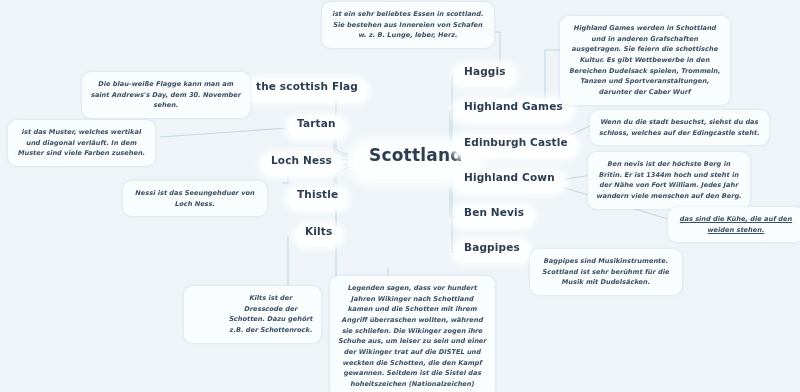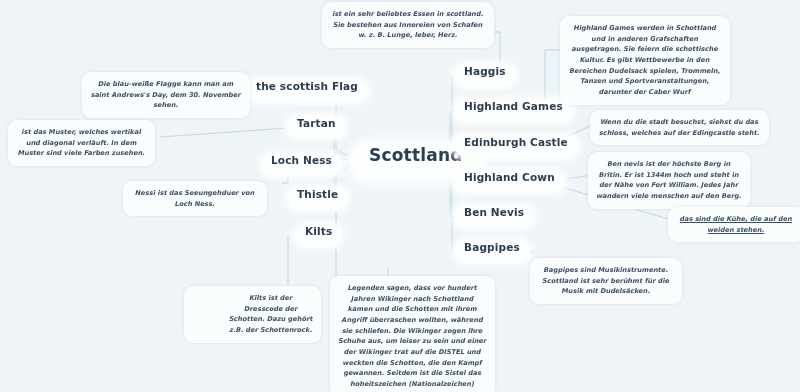--- a/index.html
+++ b/index.html
@@ -151,21 +151,21 @@
   <div class="note" style="left:322px; top:2px; width:172px;">ist ein sehr beliebtes Essen in scottland. Sie bestehen aus Innereien von Schafen w. z. B. Lunge, leber, Herz.</div>
 
   <div class="note" style="left:560px; top:16px; width:170px;">Highland Games werden in Schottland und in anderen Grafschaften ausgetragen. Sie feiern die schottische Kultur. Es gibt Wettbewerbe in den Bereichen Dudelsack spielen, Trommeln, Tanzen und Sportveranstaltungen, darunter der Caber Wurf</div>
 
   <div class="note" style="left:590px; top:110px; width:179px;">Wenn du die stadt besuchst, siehst du das schloss, welches auf der Edingcastle steht.</div>
 
   <div class="note" style="left:588px; top:152px; width:162px;">Ben nevis ist der höchste Berg in Britin. Er ist 1344m hoch und steht in der Nähe von Fort William. Jedes Jahr wandern viele menschen auf den Berg.</div>
 
   <div class="note" style="left:668px; top:207px; width:136px;text-decoration:underline;">das sind die Kühe, die auf den weiden stehen.</div>
 
-  <div class="note" style="left:530px; top:258px; width:152px;font-style:italic;">Bagpipes sind Musikinstrumente. Scottland ist sehr berühmt für die Musik mit Dudelsäcken.</div>
+  <div class="note" style="left:530px; top:249px; width:152px;font-style:italic;">Bagpipes sind Musikinstrumente. Scottland ist sehr berühmt für die Musik mit Dudelsäcken.</div>
 
   <div class="note" style="left:82px; top:72px; width:168px;">Die  blau-weiße Flagge kann man am saint Andrews's Day, dem 30. November sehen.</div>
 
   <div class="note" style="left:8px; top:120px; width:147px;">ist das Muster, welches wertikal und diagonal verläuft. In dem Muster sind viele Farben zusehen.</div>
 
   <div class="note" style="left:123px; top:171px; width:144px;margin-top:10px;">Nessi ist das Seeungehduer von Loch Ness.</div>
 
   <div class="note" style="left:184px; top:286px; width:137px;padding-left:45px;">Kilts ist der Dresscode der Schotten. Dazu gehört z.B. der Schottenrock.</div>
 
   <div class="note" style="left:330px; top:276px; width:165px;">Legenden sagen, dass vor hundert Jahren Wikinger nach Schottland kamen und die Schotten mit ihrem Angriff überraschen wollten, während sie schliefen. Die Wikinger zogen ihre Schuhe aus, um leiser zu sein und  einer der Wikinger trat auf die DISTEL und weckten die Schotten, die  den Kampf gewannen. Seitdem ist die Sistel das hoheitszeichen (Nationalzeichen)</div>

